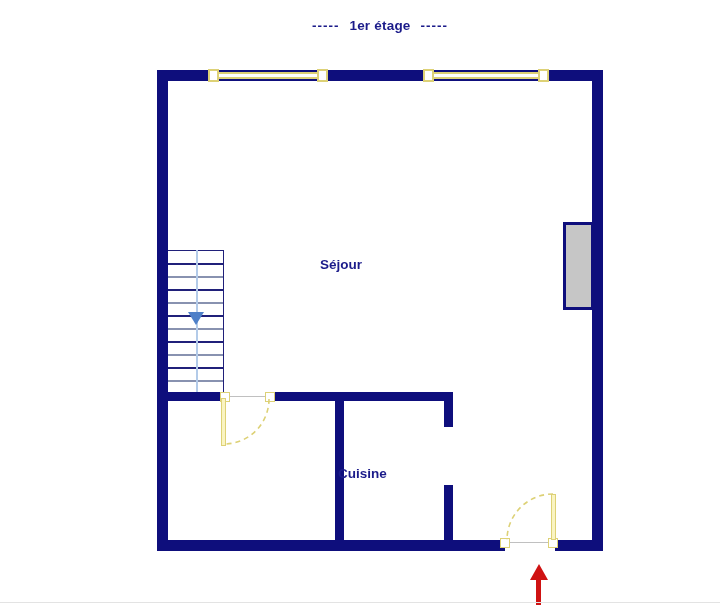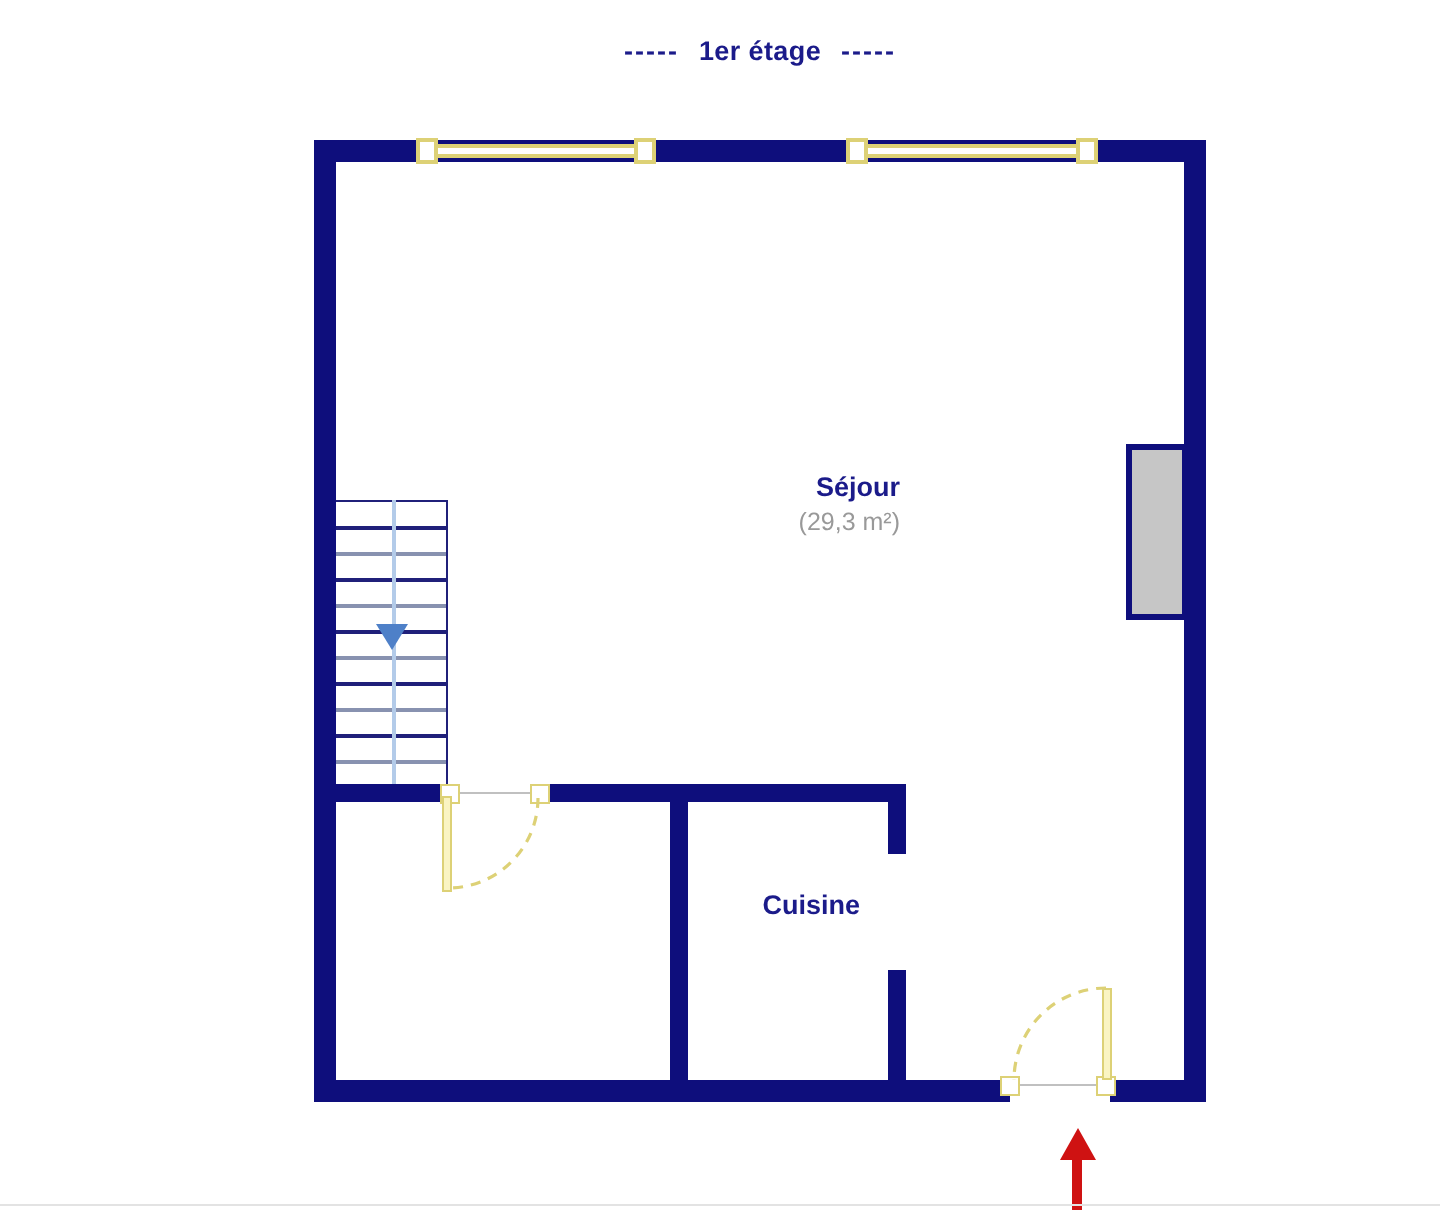--- a/index.html
+++ b/index.html
@@ -51,21 +51,21 @@
   svg.arcs{position:absolute;left:0;top:0;pointer-events:none;}
   .arc{fill:none;stroke:var(--window);stroke-width:1.6;stroke-dasharray:5 4;}
 
   
   .ent-head{position:absolute;left:530px;top:564px;width:0;height:0;
             border-left:9px solid transparent;border-right:9px solid transparent;
             border-bottom:16px solid var(--entrance-arrow);}
   .ent-shaft{position:absolute;left:536px;top:578px;width:5px;height:27px;background:var(--entrance-arrow);}
 
   
-  .room-label{position:absolute;text-align:right;line-height:1.35;}
+  .room-label{position:absolute;text-align:left;line-height:1.35;margin-top:21px;}
   .room-name{color:var(--label);font-weight:bold;font-size:13.5px;}
   .room-area{color:var(--area-text);font-size:12.5px;}
   .lbl-sejour{left:320px;top:235px;width:130px;}
   .lbl-cuisine{left:338px;top:444px;width:92px;}
   .lbl-sdewc{left:195px;top:468px;width:115px;}
 
   .bottom-line{position:absolute;left:0;top:602px;width:726px;height:1px;background:#e3e3e3;}
 </style>
 </head>
 <body>
@@ -130,20 +130,19 @@
   <svg class="arcs" width="726" height="605">
     <path class="arc" d="M 269 399 A 45 45 0 0 1 225 444"></path>
     <path class="arc" d="M 553 494 A 46 46 0 0 0 507 540"></path>
   </svg>
 
   <div class="ent-head"></div>
   <div class="ent-shaft"></div>
 
   <div class="room-label lbl-sejour">
     <div class="room-name">Séjour</div>
-    <div class="room-area">(29,3 m²)</div>
   </div>
   <div class="room-label lbl-cuisine">
     <div class="room-name">Cuisine</div>
   </div>
 
   <div class="bottom-line"></div>
 </div>
 
 </body></html>

